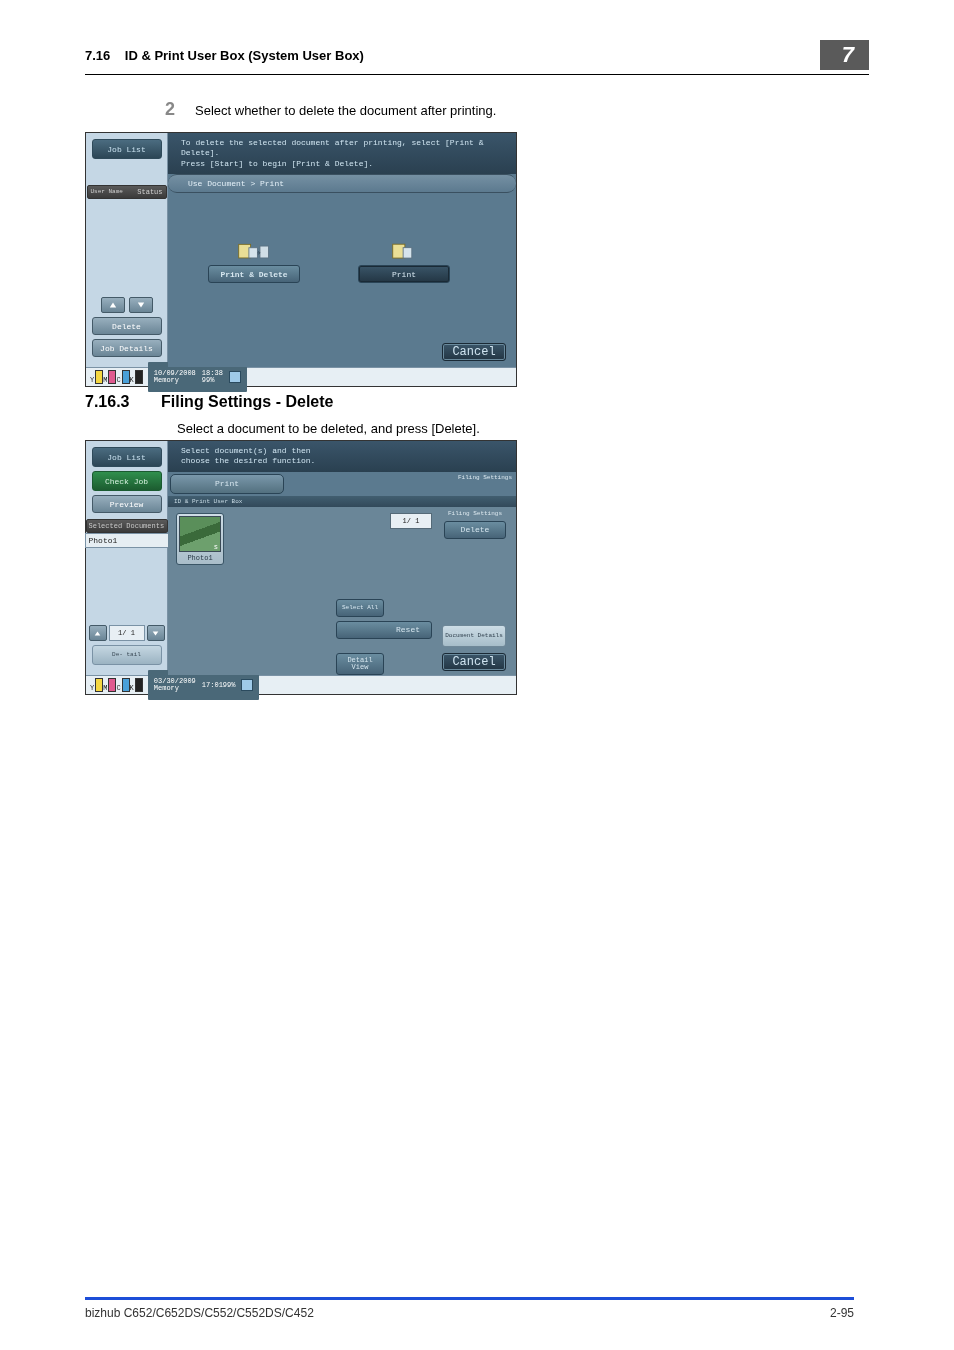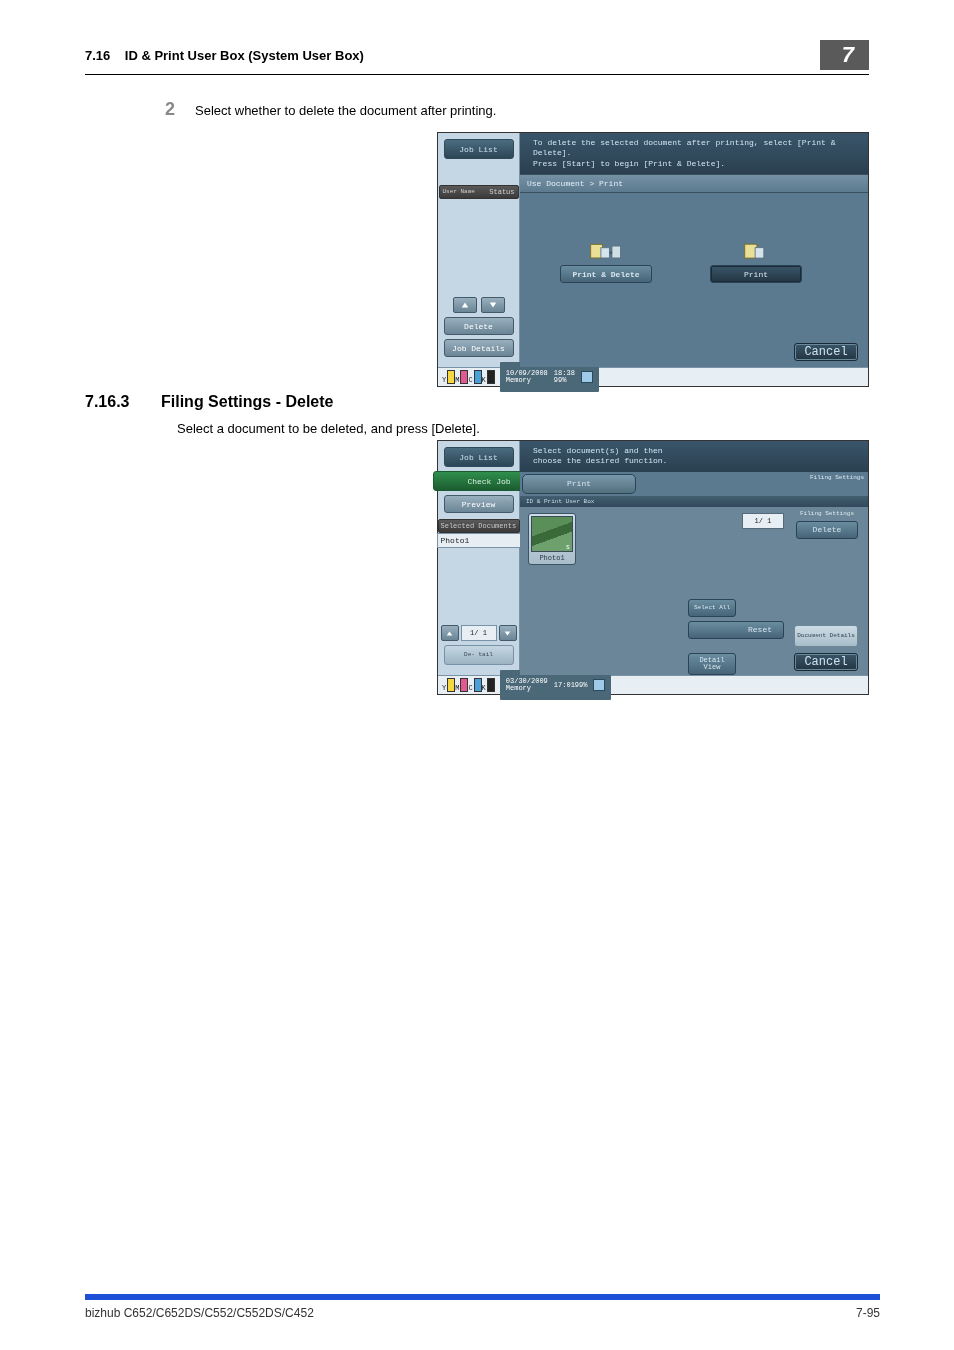--- a/index.html
+++ b/index.html
@@ -52,21 +52,21 @@
     font-size: 18px;
     color: #888;
     width: 18px;
     text-align: right;
   }
   .step-text {
     font-size: 13px;
   }
   .screenshot-wrap {
     display: flex;
-    justify-content: flex-end;
+    justify-content: flex-start;
   }
   .panel {
     border: 1px solid #333;
     width: 430px;
     background: #d9e6ef;
     font-family: "Courier New", monospace;
     font-size: 9px;
     display: flex;
     flex-direction: column;
   }
@@ -104,21 +104,21 @@
     margin-bottom: 4px;
   }
   .btn-green-tab {
     width: 68px;
     height: 18px;
     border: 1px solid #1a5a30;
     border-radius: 3px;
     background: linear-gradient(#2f8f4d,#1c5c30);
     color:#d6f0de;
     display:flex;align-items:center;justify-content:center;
-    font-size:8px;margin-bottom:4px;padding-left:21px;
+    font-size:8px;margin-bottom:4px;
   }
   .side-btn {
     width:68px;height:16px;border:1px solid #445a68;border-radius:3px;
     background: linear-gradient(#98afbe,#6a8596);color:#fff;
     display:flex;align-items:center;justify-content:center;font-size:8px;
     margin-bottom:4px;
   }
   .side-btn-light {
      width:68px;height:16px;border:1px solid #7a92a5;border-radius:3px;
      background: linear-gradient(#c5d7e2,#9bb3c2);color:#3a4a56;
@@ -136,21 +136,21 @@
     color:#cfe4f0;
     padding:5px 13px;
     font-size:8px;
     line-height:1.3;
     min-height:24px;
     box-sizing:border-box;
   }
   .breadcrumb{
     background: linear-gradient(#7590a3,#5c7a8f);
     color:#e4f0f8;
-    padding:4px 7px;font-size:8px;border-top:1px solid #3a5060;border-bottom:1px solid #3a5060;
+    padding:4px 20px;font-size:8px;border-top:1px solid #3a5060;border-bottom:1px solid #3a5060;border-radius:9px;
   }
   .content-inner{
     flex:1;
     background:#5b7a8f;
     position:relative;
   }
   .soft-btn{
     border:1px solid #2a4456;border-radius:3px;
     background: linear-gradient(#6a8da0,#476478);
     color:#d6e6ef;font-size:8px;
@@ -185,22 +185,22 @@
     display:inline-flex;align-items:center;justify-content:center;
   }
   .sec-heading{
     margin-left:0;
     display:flex;align-items:baseline;gap:4px;margin-bottom:10px;margin-top:6px;
   }
   .sec-num{font-weight:bold;font-size:16px;color:#000;width:72px;}
   .sec-title{font-weight:bold;font-size:16px;color:#000;}
   .sec-body{margin-left:92px;font-size:13px;margin-bottom:4px;}
   .footer{
-    position:absolute;bottom:30px;left:85px;right:74px;
-    border-top:6px solid #1d4ed8;padding-top:6px;
+    position:absolute;bottom:30px;left:85px;right:100px;
+    border-top:3px solid #1d4ed8;padding-top:6px;
     display:flex;justify-content:space-between;font-size:12px;color:#333;
   }
   .thumb{
     width:48px;height:52px;border:1px solid #3a5566;border-radius:3px;
     background:linear-gradient(#cedde6,#a9bdc9);
     display:flex;flex-direction:column;align-items:center;justify-content:flex-end;
     padding:2px;box-sizing:border-box;
   }
   .thumb-img{width:40px;height:34px;background:
     linear-gradient(160deg,#5a8f5a 40%,#3a6a3a 40% 60%,#6da06d 60%);
@@ -409,15 +409,15 @@
             <span>99%</span>
           </div>
           <div style="width:10px;height:10px;background:#9ecae8;border:1px solid #2a4a5e;"></div>
         </div>
       </div>
     </div>
   </div>
 
   <div class="footer">
     <span>bizhub C652/C652DS/C552/C552DS/C452</span>
-    <span>7-95</span>
+    <span>2-95</span>
   </div>
 </div>
 
 </body></html>

